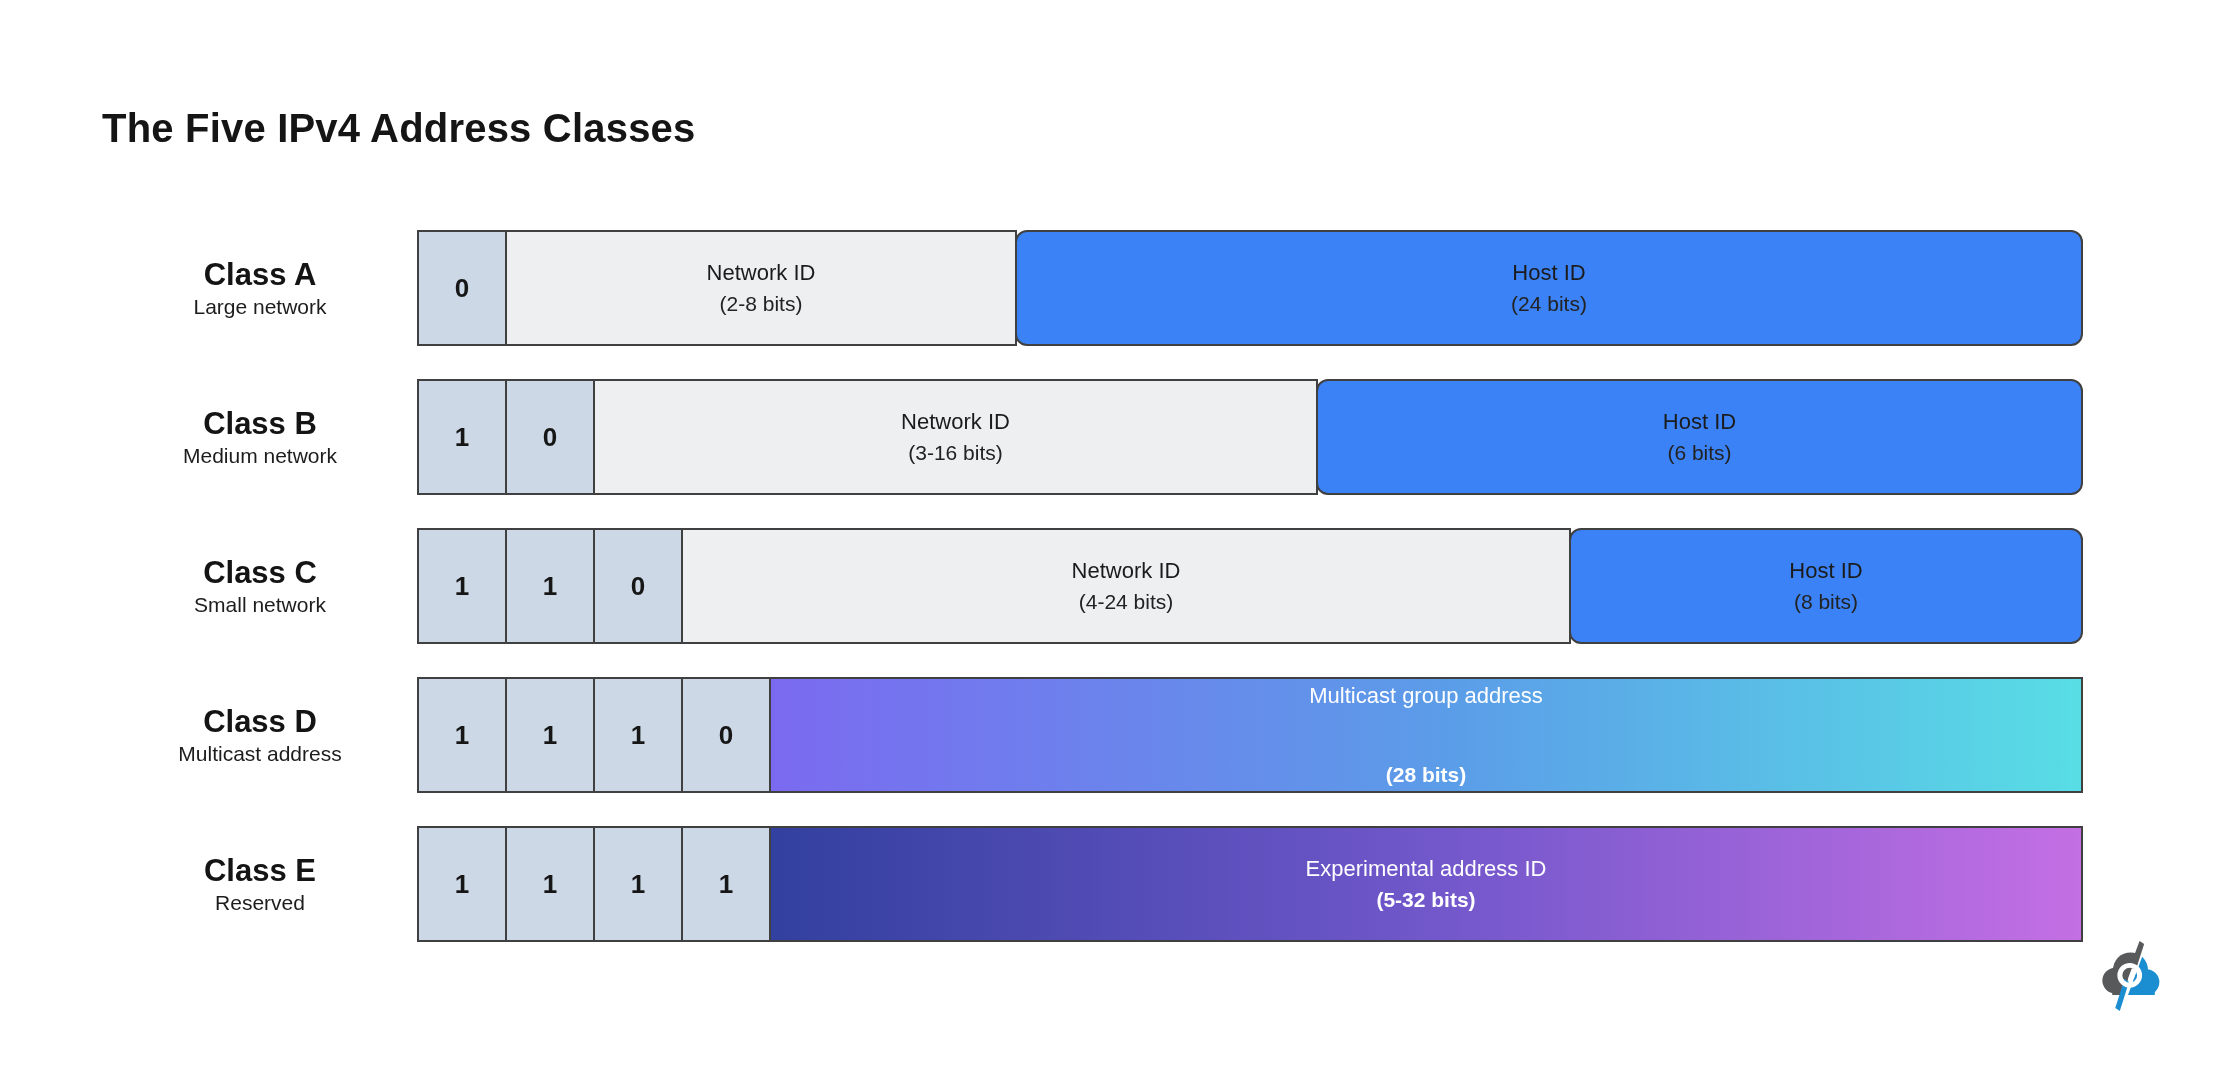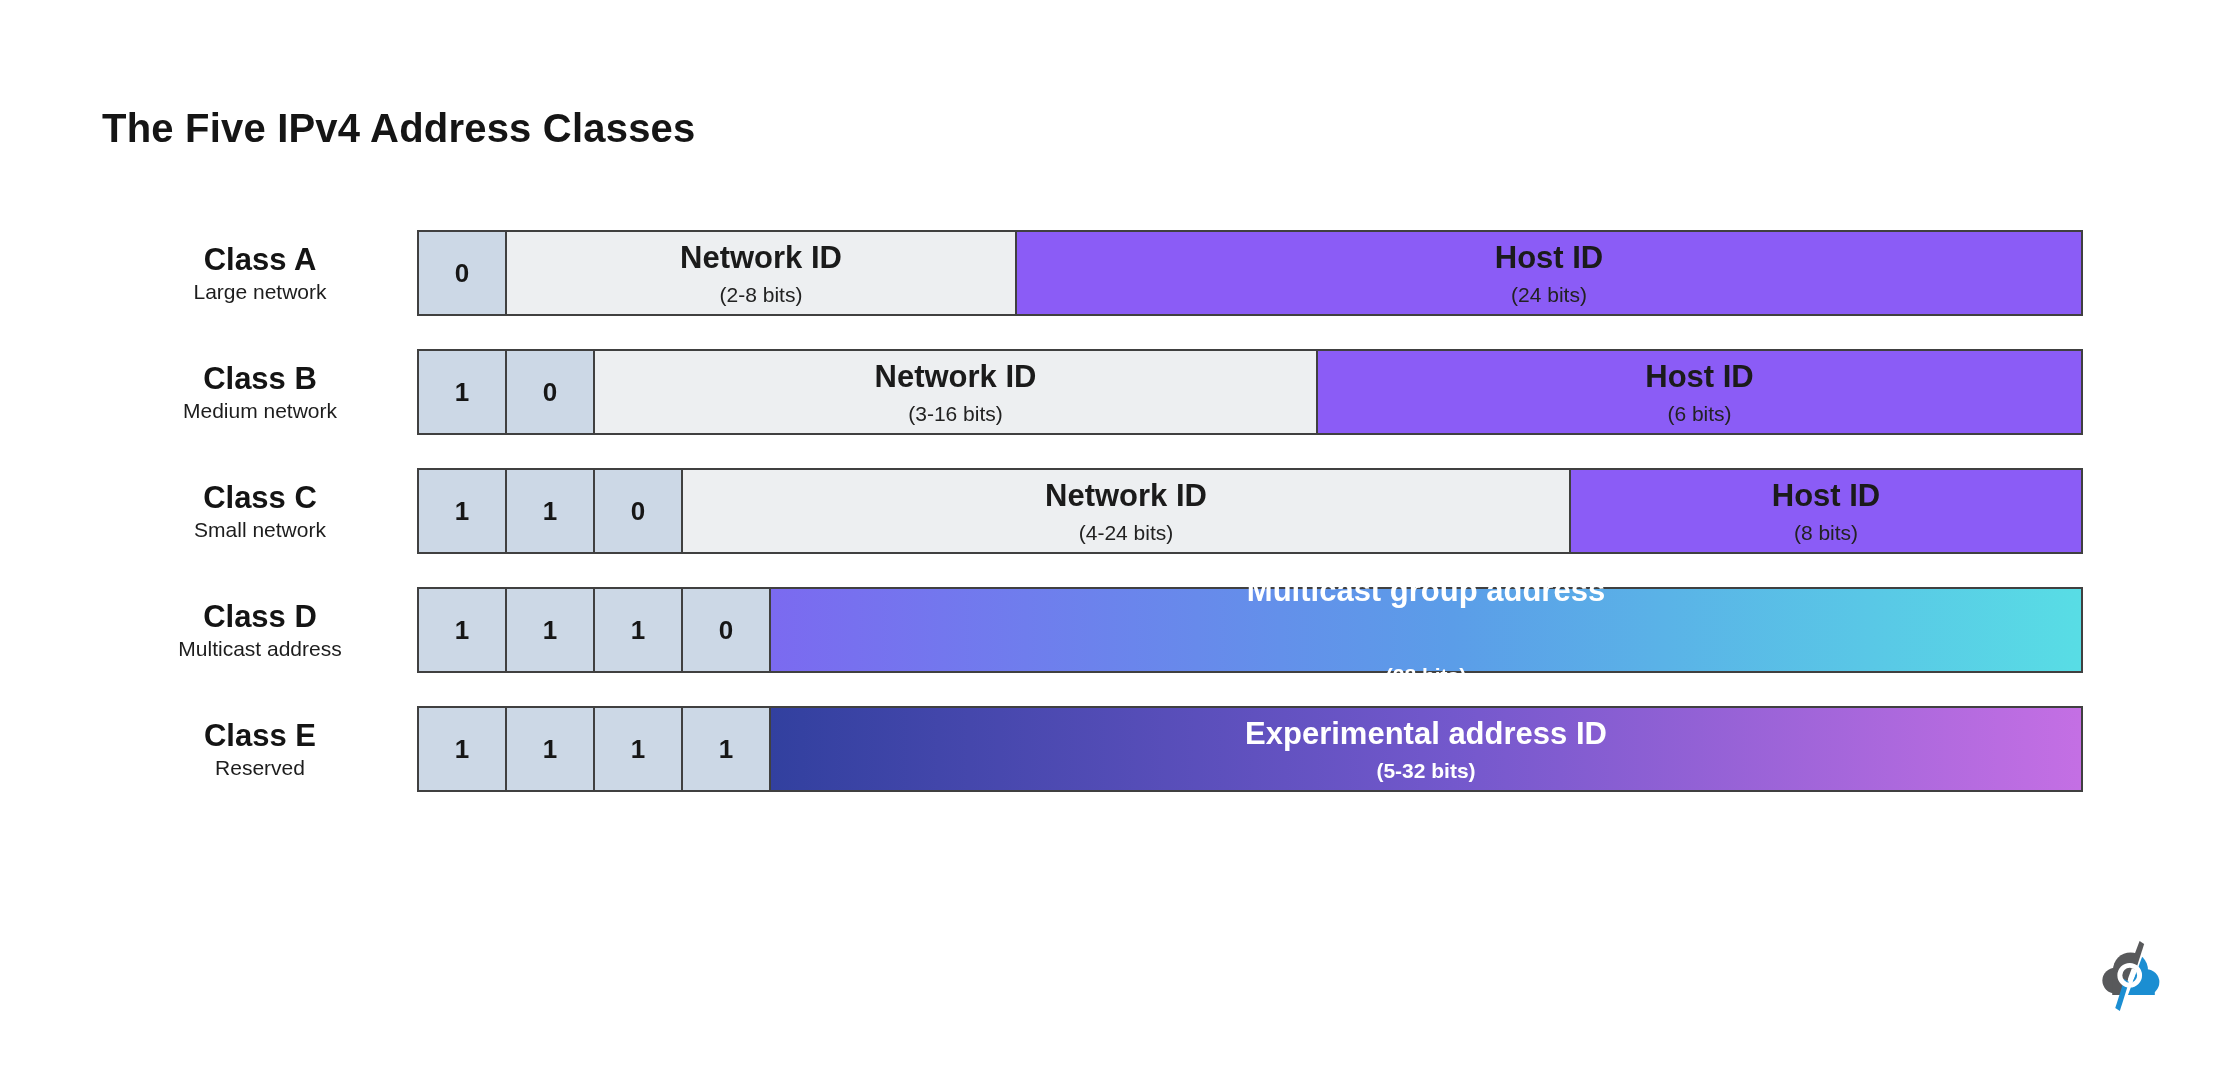--- a/index.html
+++ b/index.html
@@ -5,48 +5,48 @@
   html,body{margin:0;padding:0;background:#ffffff;}
   .canvas{
     position:relative;width:2240px;height:1080px;background:#ffffff;
     font-family:"Liberation Sans", sans-serif;overflow:hidden;
   }
   .title{
     position:absolute;left:102px;top:106px;
     font-size:40px;font-weight:700;color:#151515;letter-spacing:.2px;
   }
   .rows{position:absolute;left:0;top:230px;width:2083px;}
-  .row{display:flex;height:86px;margin-bottom:33px;}
+  .row{display:flex;height:116px;margin-bottom:33px;}
   .label-col{
     width:417px;box-sizing:border-box;padding-left:103px;
     display:flex;flex-direction:column;justify-content:center;align-items:center;
     text-align:center;
   }
   .class-name{font-size:31px;font-weight:700;color:#141414;line-height:1.15;}
   .class-desc{font-size:21px;color:#1d1d1d;margin-top:3px;}
   .bar{width:1666px;display:flex;}
   .cell{
     box-sizing:border-box;border:2px solid #404040;margin-left:-2px;
     display:flex;flex-direction:column;justify-content:center;align-items:center;
     text-align:center;
   }
   .cell:first-child{margin-left:0;}
   .bit{flex:0 0 90px;background:#ccd8e6;font-size:26px;font-weight:700;color:#161616;}
   .seg-network{background:#edeff1;}
-  .seg-host{background:#8b5cf6;flex:1 1 auto;}
+  .seg-host{background:#3b82f6;flex:1 1 auto;border-radius:12px;}
   .seg-multicast{
     flex:1 1 auto;color:#ffffff;
     background:linear-gradient(90deg,#7b6af0 0%,#5b9de8 52%,#58dde5 100%);
     gap:48px;
   }
   .seg-experimental{
     flex:1 1 auto;color:#ffffff;
     background:linear-gradient(90deg,#32409f 0%,#7358cc 52%,#c46fe4 100%);
   }
-  .cell-label{font-size:31px;font-weight:700;color:#1b1b1b;line-height:1.2;}
+  .cell-label{font-size:22px;font-weight:400;color:#1b1b1b;line-height:1.2;}
   .cell-sub{font-size:21px;color:#222222;margin-top:6px;}
   .seg-multicast .cell-label,.seg-experimental .cell-label{color:#ffffff;}
   .seg-multicast .cell-sub,.seg-experimental .cell-sub{color:#ffffff;font-weight:600;}
   .logo{position:absolute;left:2094px;top:941px;width:76px;height:70px;}
 </style>
 </head>
 <body>
 
 <div class="canvas">
 

